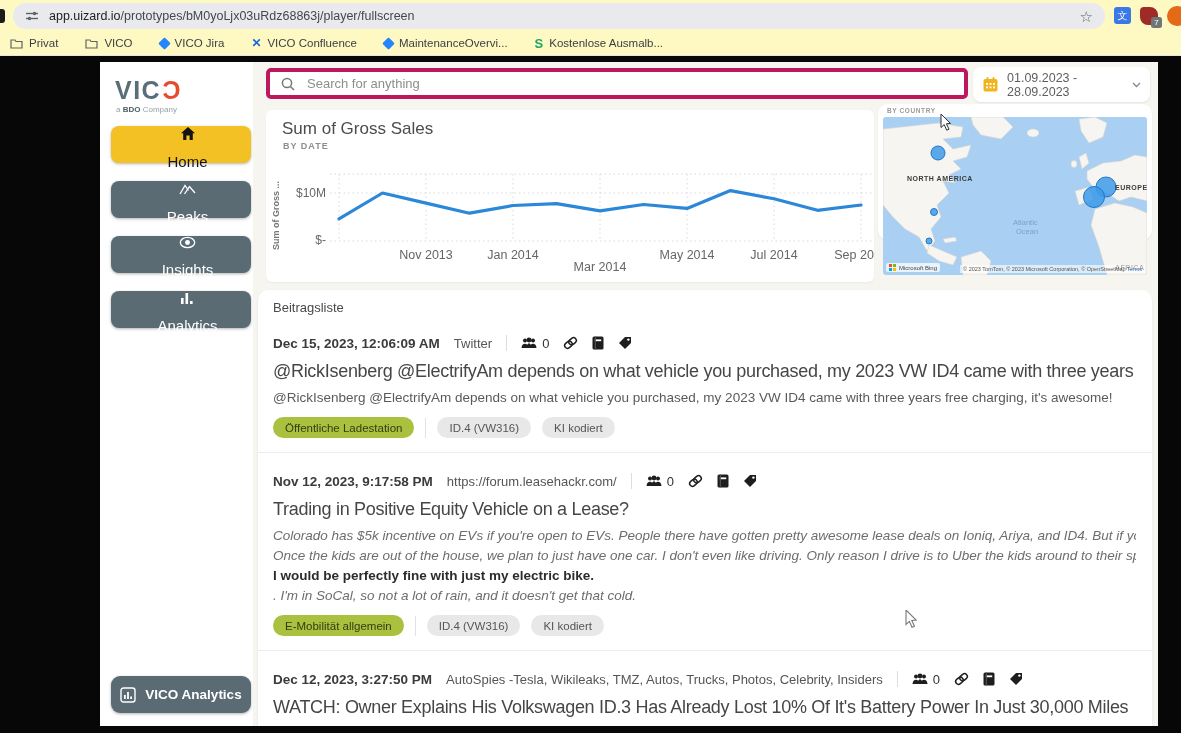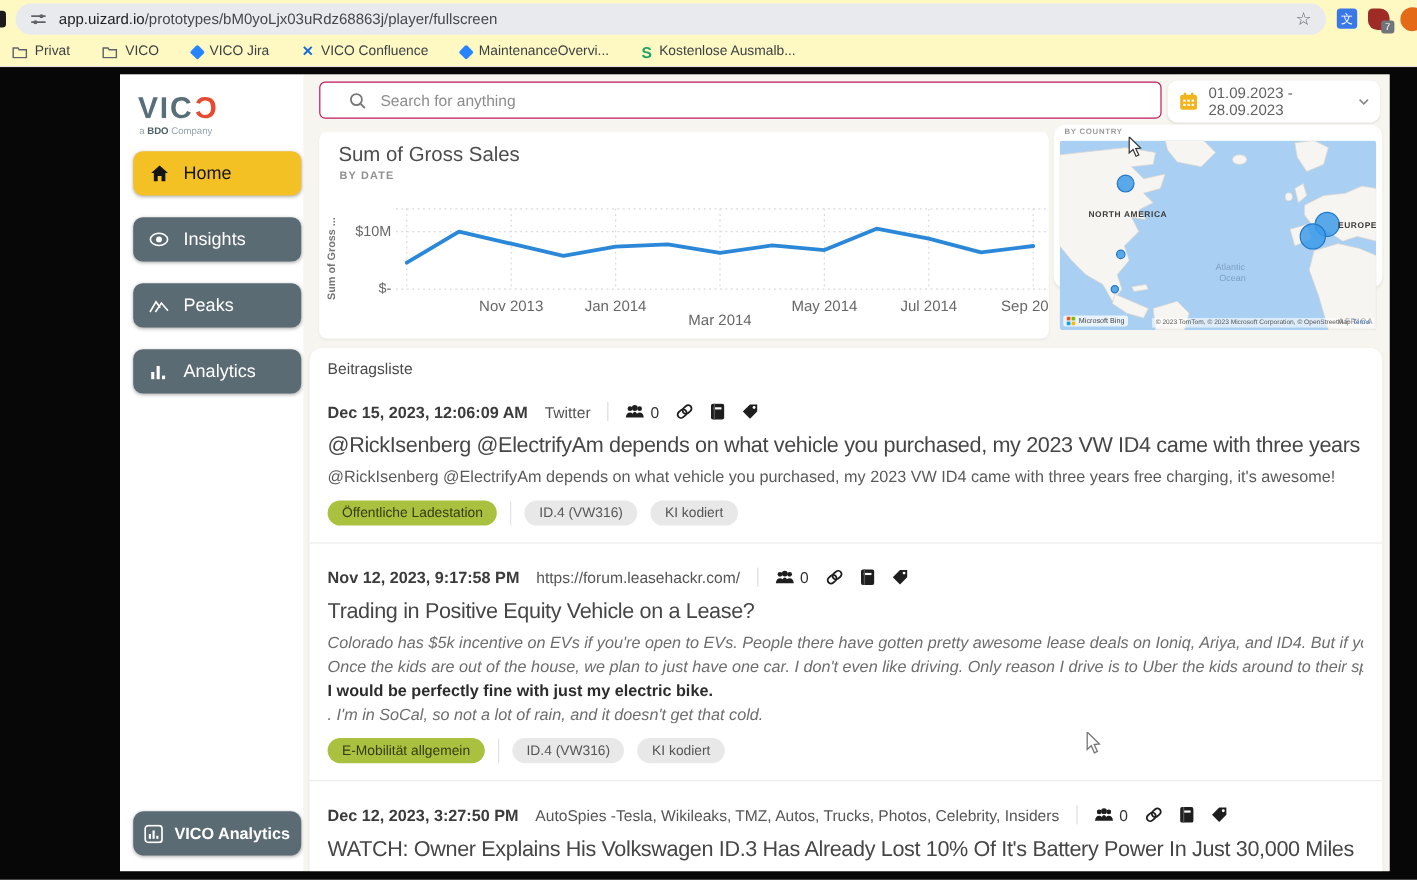--- a/index.html
+++ b/index.html
@@ -36,30 +36,30 @@
   .backdrop { position:absolute; top:56px; left:0; width:1181px; height:677px; background:#070707; }
   .frame { position:absolute; top:6px; left:100px; width:1058px; height:664px; background:#f6f5f0; overflow:hidden; }
   
   .sidebar { position:absolute; left:0; top:0; width:153px; height:664px; background:#ffffff; }
   .logo { margin:16px 0 0 15px; font-size:25px; font-weight:bold; letter-spacing:1.5px; color:#5a6e79; line-height:1; }
   .logo .rev { display:inline-block; transform:scaleX(-1); color:#e84a2f; }
   .tagline { margin:2px 0 0 16px; font-size:8px; color:#93a2a8; }
   .tagline b { color:#4c5c64; }
   .nav { position:absolute; top:64px; left:11px; width:140px; display:flex; flex-direction:column; gap:18px; }
   .nav-btn { height:37px; border-radius:8px; background:#5b6b74; color:#fff; display:flex; align-items:center;
-    padding-left:13px; gap:12px; font-size:15px; box-shadow:0 1px 3px rgba(0,0,0,.3); cursor:pointer; }
+    padding-left:13px; gap:12px; font-size:15px; box-shadow:0 1px 3px rgba(0,0,0,.3); cursor:pointer;flex-direction:column; }
   .nav-btn.active { background:#f4c125; color:#141414; }
   .nav-btn .ic { width:17px; display:flex; justify-content:center; }
   .bottom-btn { position:absolute; left:11px; bottom:13px; width:140px; height:37px; border-radius:9px; background:#5b6b74;
     color:#fff; display:flex; align-items:center; justify-content:center; gap:9px; font-size:13.5px; font-weight:bold;
     box-shadow:0 1px 3px rgba(0,0,0,.3); cursor:pointer; }
   
   .content { position:absolute; left:153px; top:0; width:905px; height:664px; background:#f6f5f0; }
-  .search { position:absolute; left:13px; top:6px; width:702px; height:31px; background:#fff; border:1px solid #be185d;
-    border-radius:5px; display:flex; align-items:center; padding:0 24px; gap:10px; }
+  .search { position:absolute; left:13px; top:6px; width:702px; height:31px; background:#fff; border:4px solid #be185d;
+    border-radius:5px; display:flex; align-items:center; padding:0 11px; gap:10px; }
   .search input { border:0; outline:0; flex:1; font-size:13px; color:#555; font-family:inherit; background:transparent; }
   .search input::placeholder { color:#8d8d8d; }
   .datepill { position:absolute; left:720px; top:5px; width:177px; height:35px; background:#fff; border-radius:8px;
     display:flex; align-items:center; gap:8px; padding:0 9px; font-size:12.5px; color:#5f5f5f;
     box-shadow:0 1px 2px rgba(0,0,0,.08); }
   
   .chart-card { position:absolute; left:13px; top:48px; width:608px; height:172px; background:#fff; border-radius:6px;
     overflow:hidden; box-shadow:0 1px 2px rgba(0,0,0,.05); }
   .chart-title { position:absolute; left:16px; top:9px; font-size:17px; color:#4c4c4c; }
   .chart-sub { position:absolute; left:17px; top:31px; font-size:9px; font-weight:bold; letter-spacing:1px; color:#8f8f8f; }
@@ -178,35 +178,35 @@
       <div class="nav-btn active">
         <span class="ic">
               <svg width="16" height="15" viewBox="0 0 16 15">
                 <path d="M8,1 L15,7.2 H12.8 V14 H9.6 V9.6 H6.4 V14 H3.2 V7.2 H1 Z" fill="#141414"></path>
               </svg>
             </span>
         <span>Home</span>
       </div>
       <div class="nav-btn">
         <span class="ic">
+              <svg width="17" height="15" viewBox="0 0 17 15" fill="none" stroke="#fff" stroke-width="1.3">
+                <polyline points="1,13 6,4.5 9.5,9.5"></polyline>
+                <polyline points="5.5,13 10.5,5.5 16,12"></polyline>
+              </svg>
+            </span>
+        <span>Peaks</span>
+      </div>
+      <div class="nav-btn">
+        <span class="ic">
               <svg width="18" height="13" viewBox="0 0 18 13">
                 <ellipse cx="9" cy="6.5" rx="7.6" ry="5.4" fill="none" stroke="#fff" stroke-width="1.4"></ellipse>
                 <circle cx="9" cy="6.5" r="2.6" fill="#fff"></circle>
               </svg>
             </span>
         <span>Insights</span>
-      </div>
-      <div class="nav-btn">
-        <span class="ic">
-              <svg width="17" height="15" viewBox="0 0 17 15" fill="none" stroke="#fff" stroke-width="1.3">
-                <polyline points="1,13 6,4.5 9.5,9.5"></polyline>
-                <polyline points="5.5,13 10.5,5.5 16,12"></polyline>
-              </svg>
-            </span>
-        <span>Peaks</span>
       </div>
       <div class="nav-btn">
         <span class="ic">
               <svg width="15" height="14" viewBox="0 0 15 14">
                 <rect x="1" y="7" width="2.6" height="6" fill="#fff"></rect>
                 <rect x="5.5" y="2" width="2.6" height="11" fill="#fff"></rect>
                 <rect x="10" y="10" width="2.6" height="3" fill="#fff"></rect>
               </svg>
             </span>
         <span>Analytics</span>

